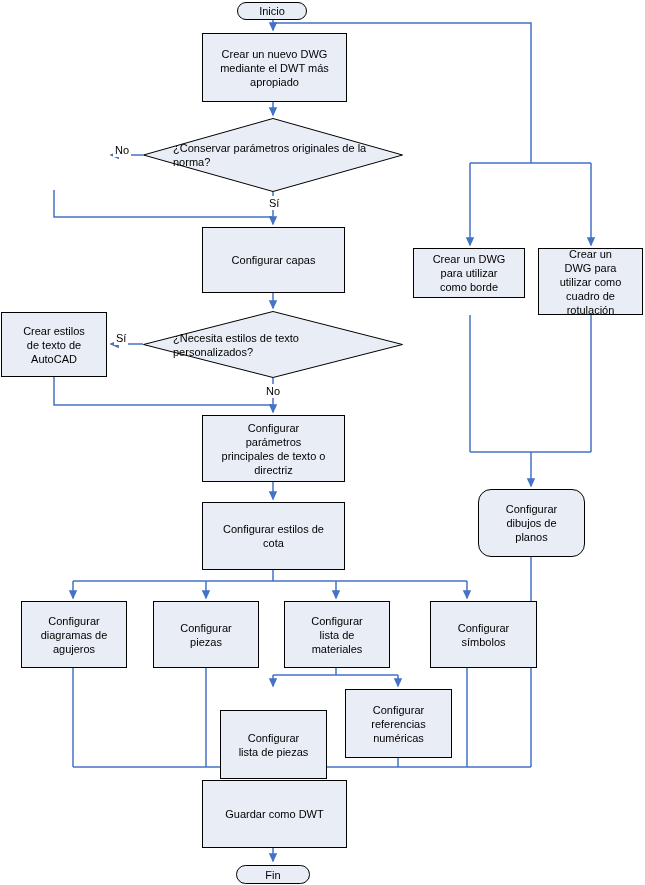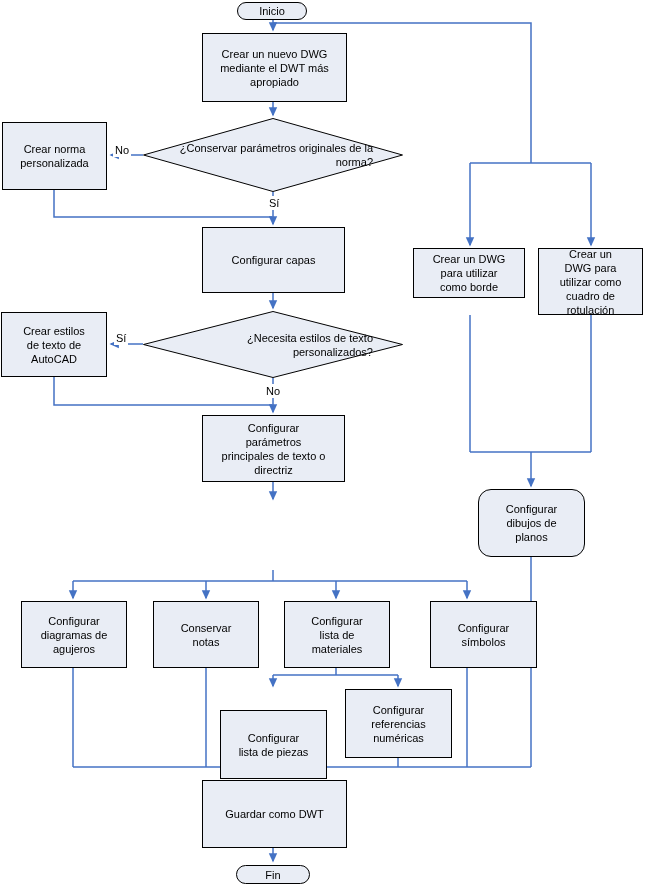--- a/index.html
+++ b/index.html
@@ -46,21 +46,21 @@
   }
   .oval {
     border-radius: 10px;
     padding: 0 4px;
   }
   .diamond {
     position: absolute;
     display: flex;
     align-items: center;
     justify-content: center;
-    text-align: right;
+    text-align: left;
   }
   .diamond svg {
     position: absolute;
     left: 0; top: 0;
   }
   .diamond-shape {
     fill: var(--node-fill);
     stroke: var(--node-border);
     stroke-width: 1;
   }
@@ -139,62 +139,62 @@
     <span>Crear un nuevo DWG mediante el DWT más apropiado</span>
   </div>
 
   <div class="diamond" style="left:143px;top:118px;width:260px;height:74px;">
     <svg width="260" height="74" viewBox="0 0 260 74">
       <polygon class="diamond-shape" points="130,0.5 259.5,37 130,73.5 0.5,37"></polygon>
     </svg>
     <div class="diamond-label">¿Conservar parámetros originales de la norma?</div>
   </div>
 
-  <div class="node" style="left:2px;top:122px;width:105px;height:68px;">
-    <span>Crear norma personalizada</span>
-  </div>
 
   <div class="node" style="left:202px;top:227px;width:143px;height:66px;">
     <span>Configurar capas</span>
   </div>
 
   <div class="diamond" style="left:143px;top:311px;width:260px;height:67px;">
     <svg width="260" height="67" viewBox="0 0 260 67">
       <polygon class="diamond-shape" points="130,0.5 259.5,33.5 130,66.5 0.5,33.5"></polygon>
     </svg>
     <div class="diamond-label">¿Necesita estilos de texto personalizados?</div>
   </div>
 
   <div class="node" style="left:1px;top:312px;width:106px;height:65px;">
     <span>Crear estilos de texto de AutoCAD</span>
   </div>
 
   <div class="node" style="left:202px;top:415px;width:143px;height:67px;">
     <span>Configurar parámetros principales de texto o directriz</span>
   </div>
 
+  <div class="node" style="left:202px;top:502px;width:143px;height:68px;">
+    <span>Configurar estilos de cota</span>
+  </div>
 
   <div class="node" style="left:413px;top:248px;width:112px;height:50px;">
     <span>Crear un DWG para utilizar como borde</span>
   </div>
 
   <div class="node" style="left:538px;top:248px;width:105px;height:67px;">
     <span>Crear un DWG para utilizar como cuadro de rotulación</span>
   </div>
 
   <div class="node" style="left:478px;top:489px;width:107px;height:68px;border-radius:13px;">
     <span>Configurar dibujos de planos</span>
   </div>
 
   <div class="node" style="left:21px;top:601px;width:106px;height:67px;">
     <span>Configurar diagramas de agujeros</span>
   </div>
 
   <div class="node" style="left:153px;top:601px;width:106px;height:67px;">
-    <span>Conservar notas</span>
+    <span>Configurar piezas</span>
   </div>
 
   <div class="node" style="left:284px;top:601px;width:106px;height:67px;">
     <span>Configurar lista de materiales</span>
   </div>
 
   <div class="node" style="left:414px;top:601px;width:107px;height:67px;margin-left:16px;">
     <span>Configurar símbolos</span>
   </div>
 

